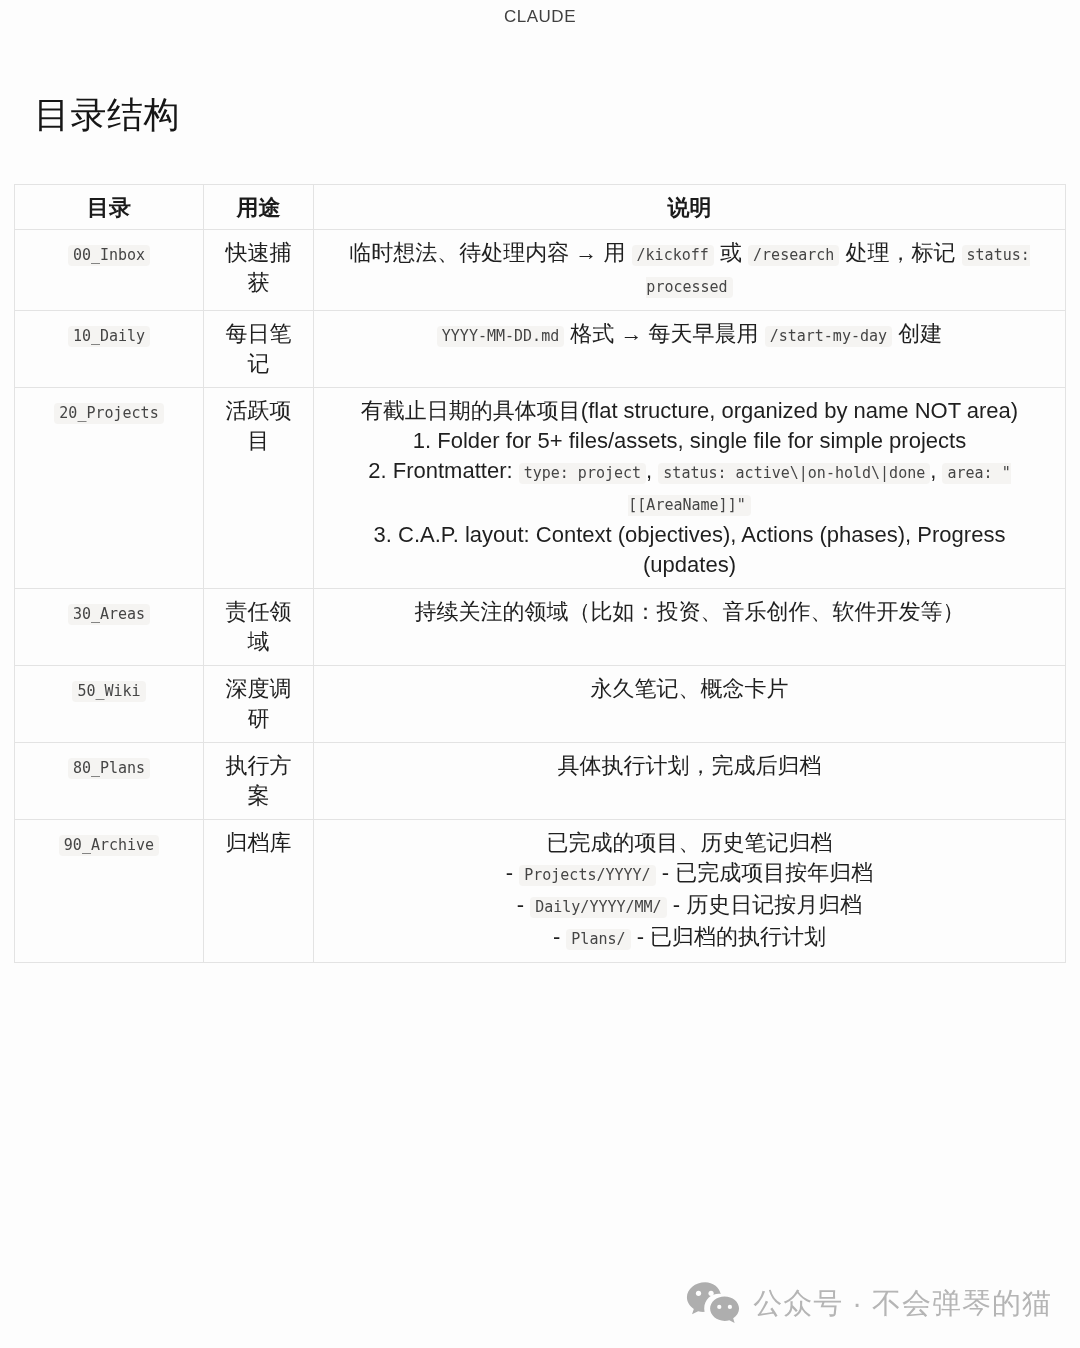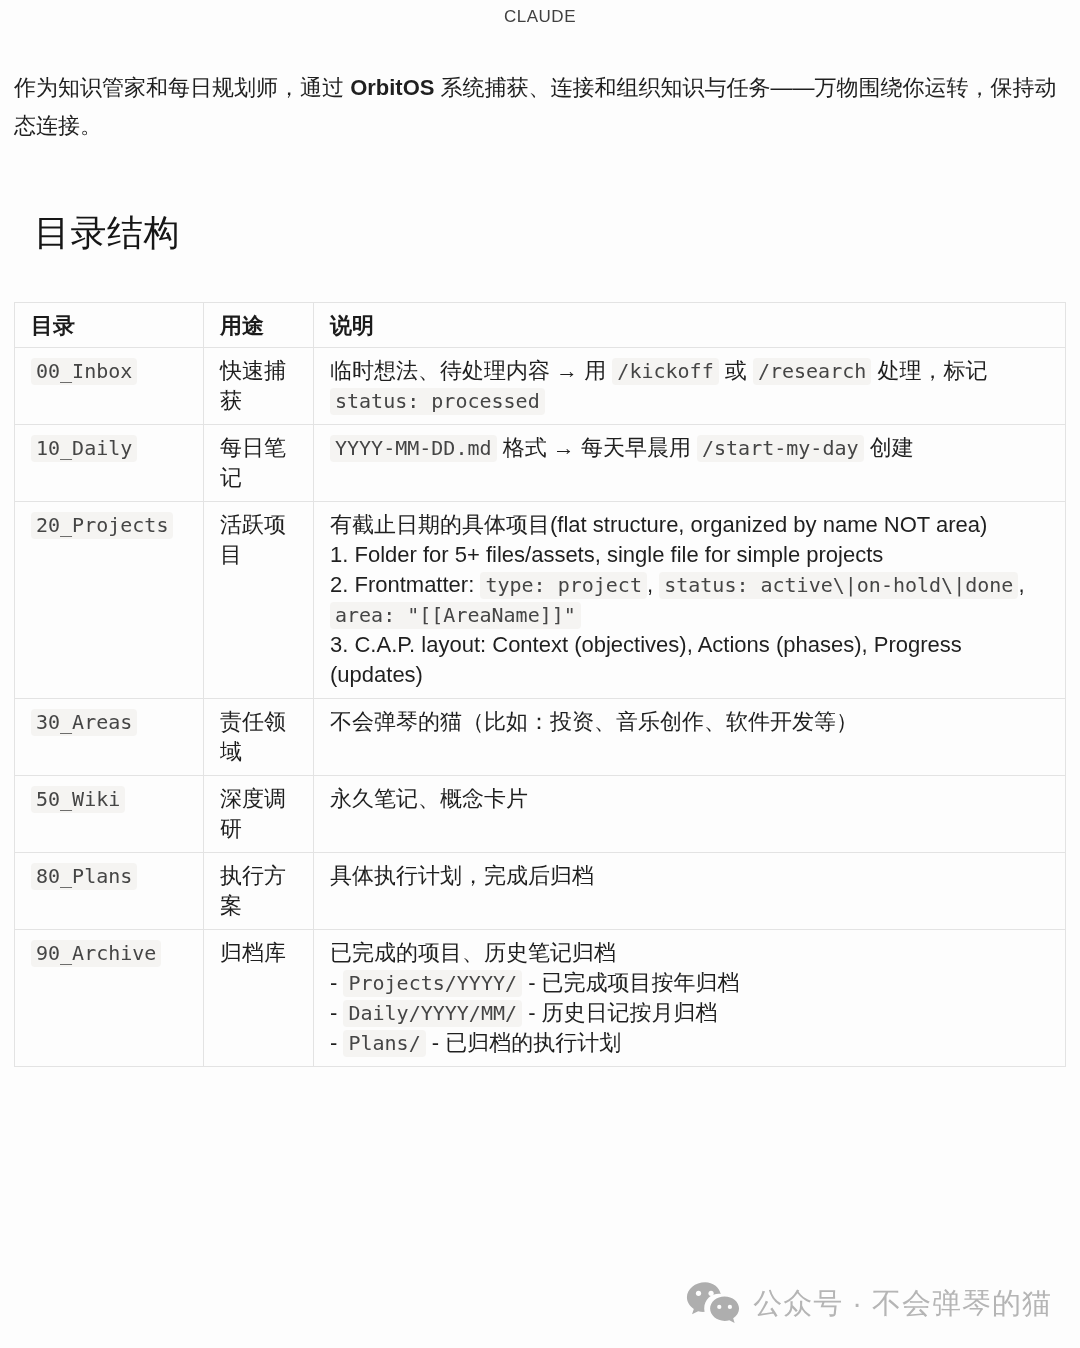--- a/index.html
+++ b/index.html
@@ -38,38 +38,38 @@
   }
   table.dir-table {
     margin-top: 44px;
     width: 1052px;
     border-collapse: collapse;
     table-layout: fixed;
     font-size: 22px;
   }
   .dir-table th, .dir-table td {
     border: 1px solid #e3e3e3;
-    text-align: left;
+    text-align: center;
     vertical-align: top;
     padding: 8px 16px;
     line-height: 30px;
     word-break: break-word;
   }
   .dir-table th {
     font-weight: 700;
     line-height: 27px;
     padding-top: 9px;
     padding-bottom: 8px;
     color: #1b1b1b;
   }
   .col-dir { width: 189px; }
   .col-purpose { width: 110px; }
   code.inline-code {
     font-family: "DejaVu Sans Mono", "Liberation Mono", monospace;
-    font-size: 20px;
+    font-size: 15px;
     color: #454545;
     background: #f5f4f2;
     border-radius: 4px;
     padding: 1px 5px 2px;
   }
   .watermark {
     position: absolute;
     top: 1280px;
     right: 28px;
     display: flex;
@@ -82,21 +82,20 @@
   }
   .watermark svg { display: block; }
 </style>
 </head>
 <body>
 
 <div class="doc-header">CLAUDE</div>
 
 <div class="content">
 
-  <p class="intro"><span>作为知识管家和每日规划师，通过 </span><b>OrbitOS</b><span> 系统捕获、连接和组织知识与任务——万物围绕你运转，保持动态连接。</span></p>
 
   <h1 class="section-title">目录结构</h1>
 
   <table class="dir-table">
     <colgroup>
       <col class="col-dir">
       <col class="col-purpose">
       <col class="col-desc">
     </colgroup>
     <thead>
@@ -118,21 +117,21 @@
           <td><code class="inline-code">YYYY-MM-DD.md</code> 格式 → 每天早晨用 <code class="inline-code">/start-my-day</code> 创建</td>
         </tr>
         <tr>
           <td><code class="inline-code">20_Projects</code></td>
           <td>活跃项目</td>
           <td>有截止日期的具体项目(flat structure, organized by name NOT area)<br>1. Folder for 5+ files/assets, single file for simple projects<br>2. Frontmatter: <code class="inline-code">type: project</code>, <code class="inline-code">status: active\|on-hold\|done</code>, <code class="inline-code">area: "[[AreaName]]"</code><br>3. C.A.P. layout: Context (objectives), Actions (phases), Progress (updates)</td>
         </tr>
         <tr>
           <td><code class="inline-code">30_Areas</code></td>
           <td>责任领域</td>
-          <td>不会弹琴的猫（比如：投资、音乐创作、软件开发等）</td>
+          <td>持续关注的领域（比如：投资、音乐创作、软件开发等）</td>
         </tr>
         <tr>
           <td><code class="inline-code">50_Wiki</code></td>
           <td>深度调研</td>
           <td>永久笔记、概念卡片</td>
         </tr>
         <tr>
           <td><code class="inline-code">80_Plans</code></td>
           <td>执行方案</td>
           <td>具体执行计划，完成后归档</td>

